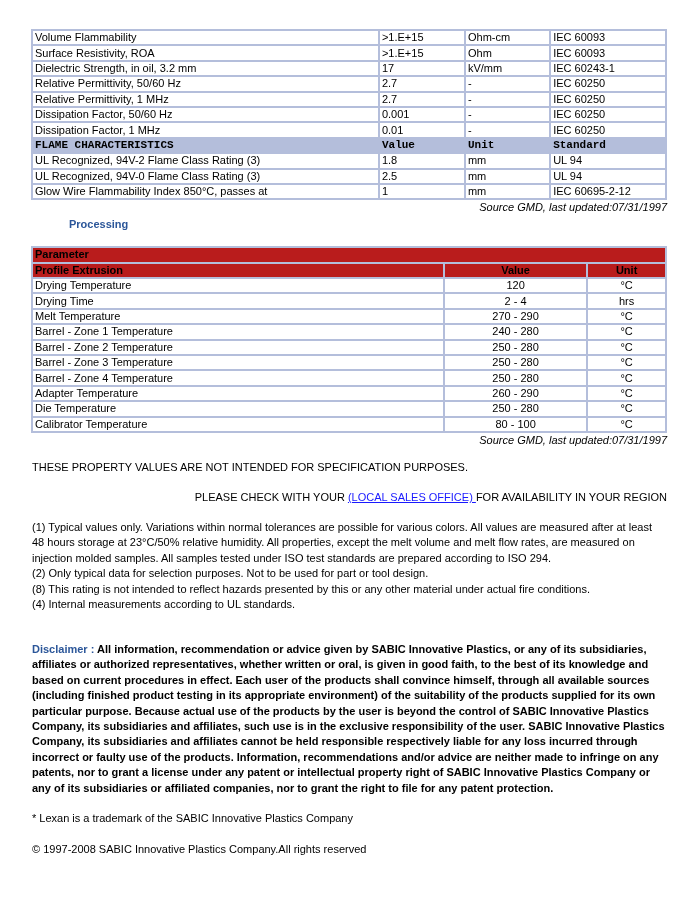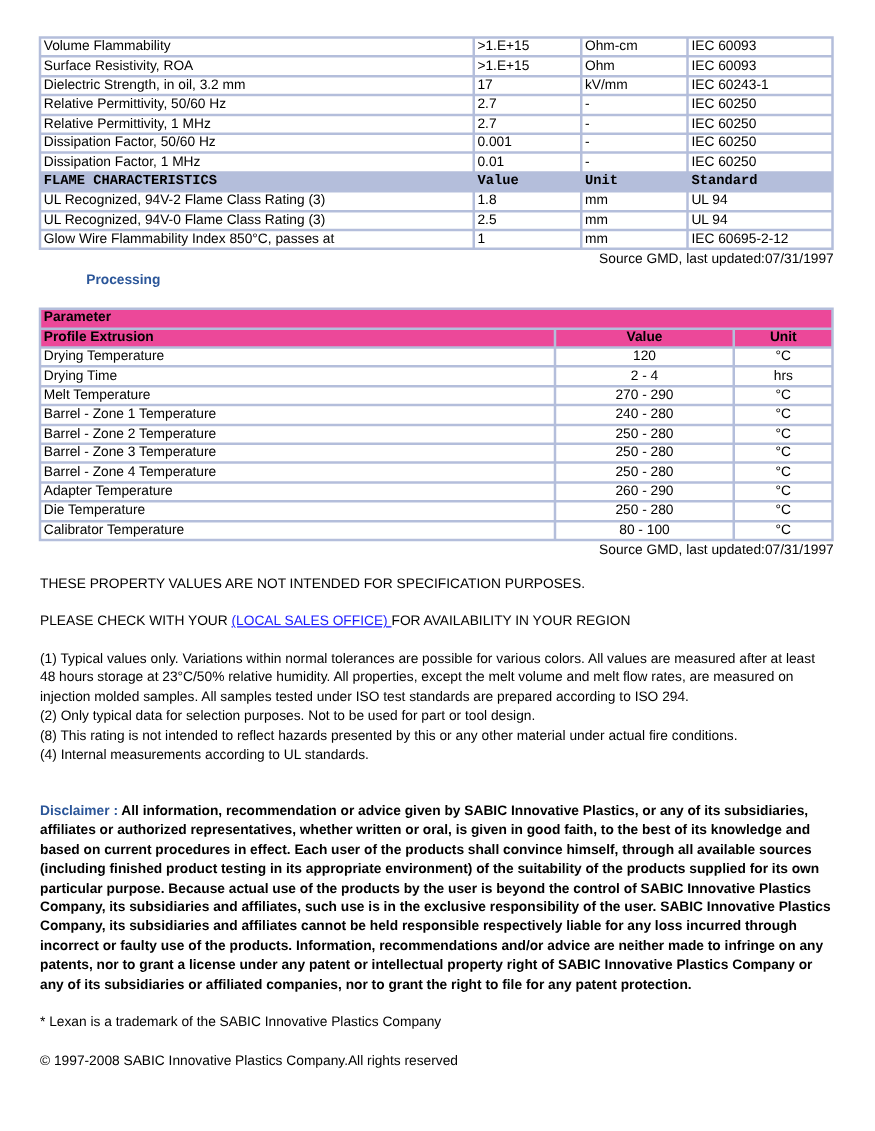--- a/index.html
+++ b/index.html
@@ -2,26 +2,26 @@
 <html><head>
 <meta charset="utf-8">
 <style>
   html, body { margin: 0; padding: 0; background: #ffffff; }
   body { width: 700px; height: 905px; position: relative; font-family: "Liberation Sans", sans-serif; color: #000; overflow: hidden; }
   .wrap { position: absolute; left: 32px; top: 30px; width: 635px; }
   table.grid { border-collapse: separate; border-spacing: 2px; background: #b4bedb; width: 636px; margin-left: -1px; }
   table.grid td { background: #ffffff; font-size: 11px; height: 13.4px; padding: 0 2px; line-height: 13px; white-space: nowrap; }
   table.grid td.c { }
   table.grid tr.hdr td { background: #b4bedb; font-weight: bold; font-size: 11px; font-family: Liberation Mono, monospace; }
-  .src { text-align: right; font-size: 11px; margin-top: 1px; height: 14px; }
+  .src { text-align: right; font-size: 11px; margin-top: 1px; height: 14px; font-style: italic; }
   .section-title { color: #2b5699; font-weight: bold; font-size: 11px; margin-top: 3px; height: 14px; padding-left: 37px; }
   table.proc { border-collapse: separate; border-spacing: 2px; background: #b4bedb; width: 636px; margin-left: -1px; margin-top: 14px; }
   table.proc td { background: #fff; font-size: 11px; height: 13.4px; line-height: 13px; padding: 0 2px; white-space: nowrap; }
   table.proc td.c { text-align: center; }
-  table.proc tr.hdr td { background: #ec4899; font-weight: bold; }
+  table.proc tr.hdr td { background: #b91c1c; font-weight: bold; }
   p.note { font-size: 11px; margin: 0; line-height: 15.5px; }
   a.lnk { color: #1a1aff; text-decoration: underline; }
   .disc { font-size: 11px; line-height: 15.4px; font-weight: bold; margin: 0; }
   .disc .lbl { color: #2b5699; }
 </style>
 </head>
 <body>
 
 <div class="wrap">
   <table class="grid" style="margin-top:-1px;">
@@ -172,21 +172,21 @@
         <tr>
           <td>Calibrator Temperature</td>
           <td class="c">80 - 100</td>
           <td class="c">°C</td>
         </tr>
       </tbody>
   </table>
   <div class="src">Source GMD, last updated:07/31/1997</div>
 
   <p class="note" style="margin-top:12px;">THESE PROPERTY VALUES ARE NOT INTENDED FOR SPECIFICATION PURPOSES.</p>
-  <p class="note" style="margin-top:15px;"><span>PLEASE CHECK WITH YOUR </span><a class="lnk" href="#">(LOCAL SALES OFFICE) </a><span>FOR AVAILABILITY IN YOUR REGION</span></p>
+  <p class="note" style="margin-top:15px;text-align:right;"><span>PLEASE CHECK WITH YOUR </span><a class="lnk" href="#">(LOCAL SALES OFFICE) </a><span>FOR AVAILABILITY IN YOUR REGION</span></p>
 
   <div style="margin-top:14px;">
     <p class="note">(1) Typical values only. Variations within normal tolerances are possible for various colors. All values are measured after at least 48 hours storage at 23°C/50% relative humidity. All properties, except the melt volume and melt flow rates, are measured on injection molded samples. All samples tested under ISO test standards are prepared according to ISO 294.</p>
     <p class="note">(2) Only typical data for selection purposes. Not to be used for part or tool design.</p>
     <p class="note">(8) This rating is not intended to reflect hazards presented by this or any other material under actual fire conditions.</p>
     <p class="note">(4) Internal measurements according to UL standards.</p>
   </div>
 
   <p class="disc" style="margin-top:29px;"><span class="lbl">Disclaimer : </span><span>All information, recommendation or advice given by SABIC Innovative Plastics, or any of its subsidiaries, affiliates or authorized representatives, whether written or oral, is given in good faith, to the best of its knowledge and based on current procedures in effect. Each user of the products shall convince himself, through all available sources (including finished product testing in its appropriate environment) of the suitability of the products supplied for its own particular purpose. Because actual use of the products by the user is beyond the control of SABIC Innovative Plastics Company, its subsidiaries and affiliates, such use is in the exclusive responsibility of the user. SABIC Innovative Plastics Company, its subsidiaries and affiliates cannot be held responsible respectively liable for any loss incurred through incorrect or faulty use of the products. Information, recommendations and/or advice are neither made to infringe on any patents, nor to grant a license under any patent or intellectual property right of SABIC Innovative Plastics Company or any of its subsidiaries or affiliated companies, nor to grant the right to file for any patent protection.</span></p>
 

